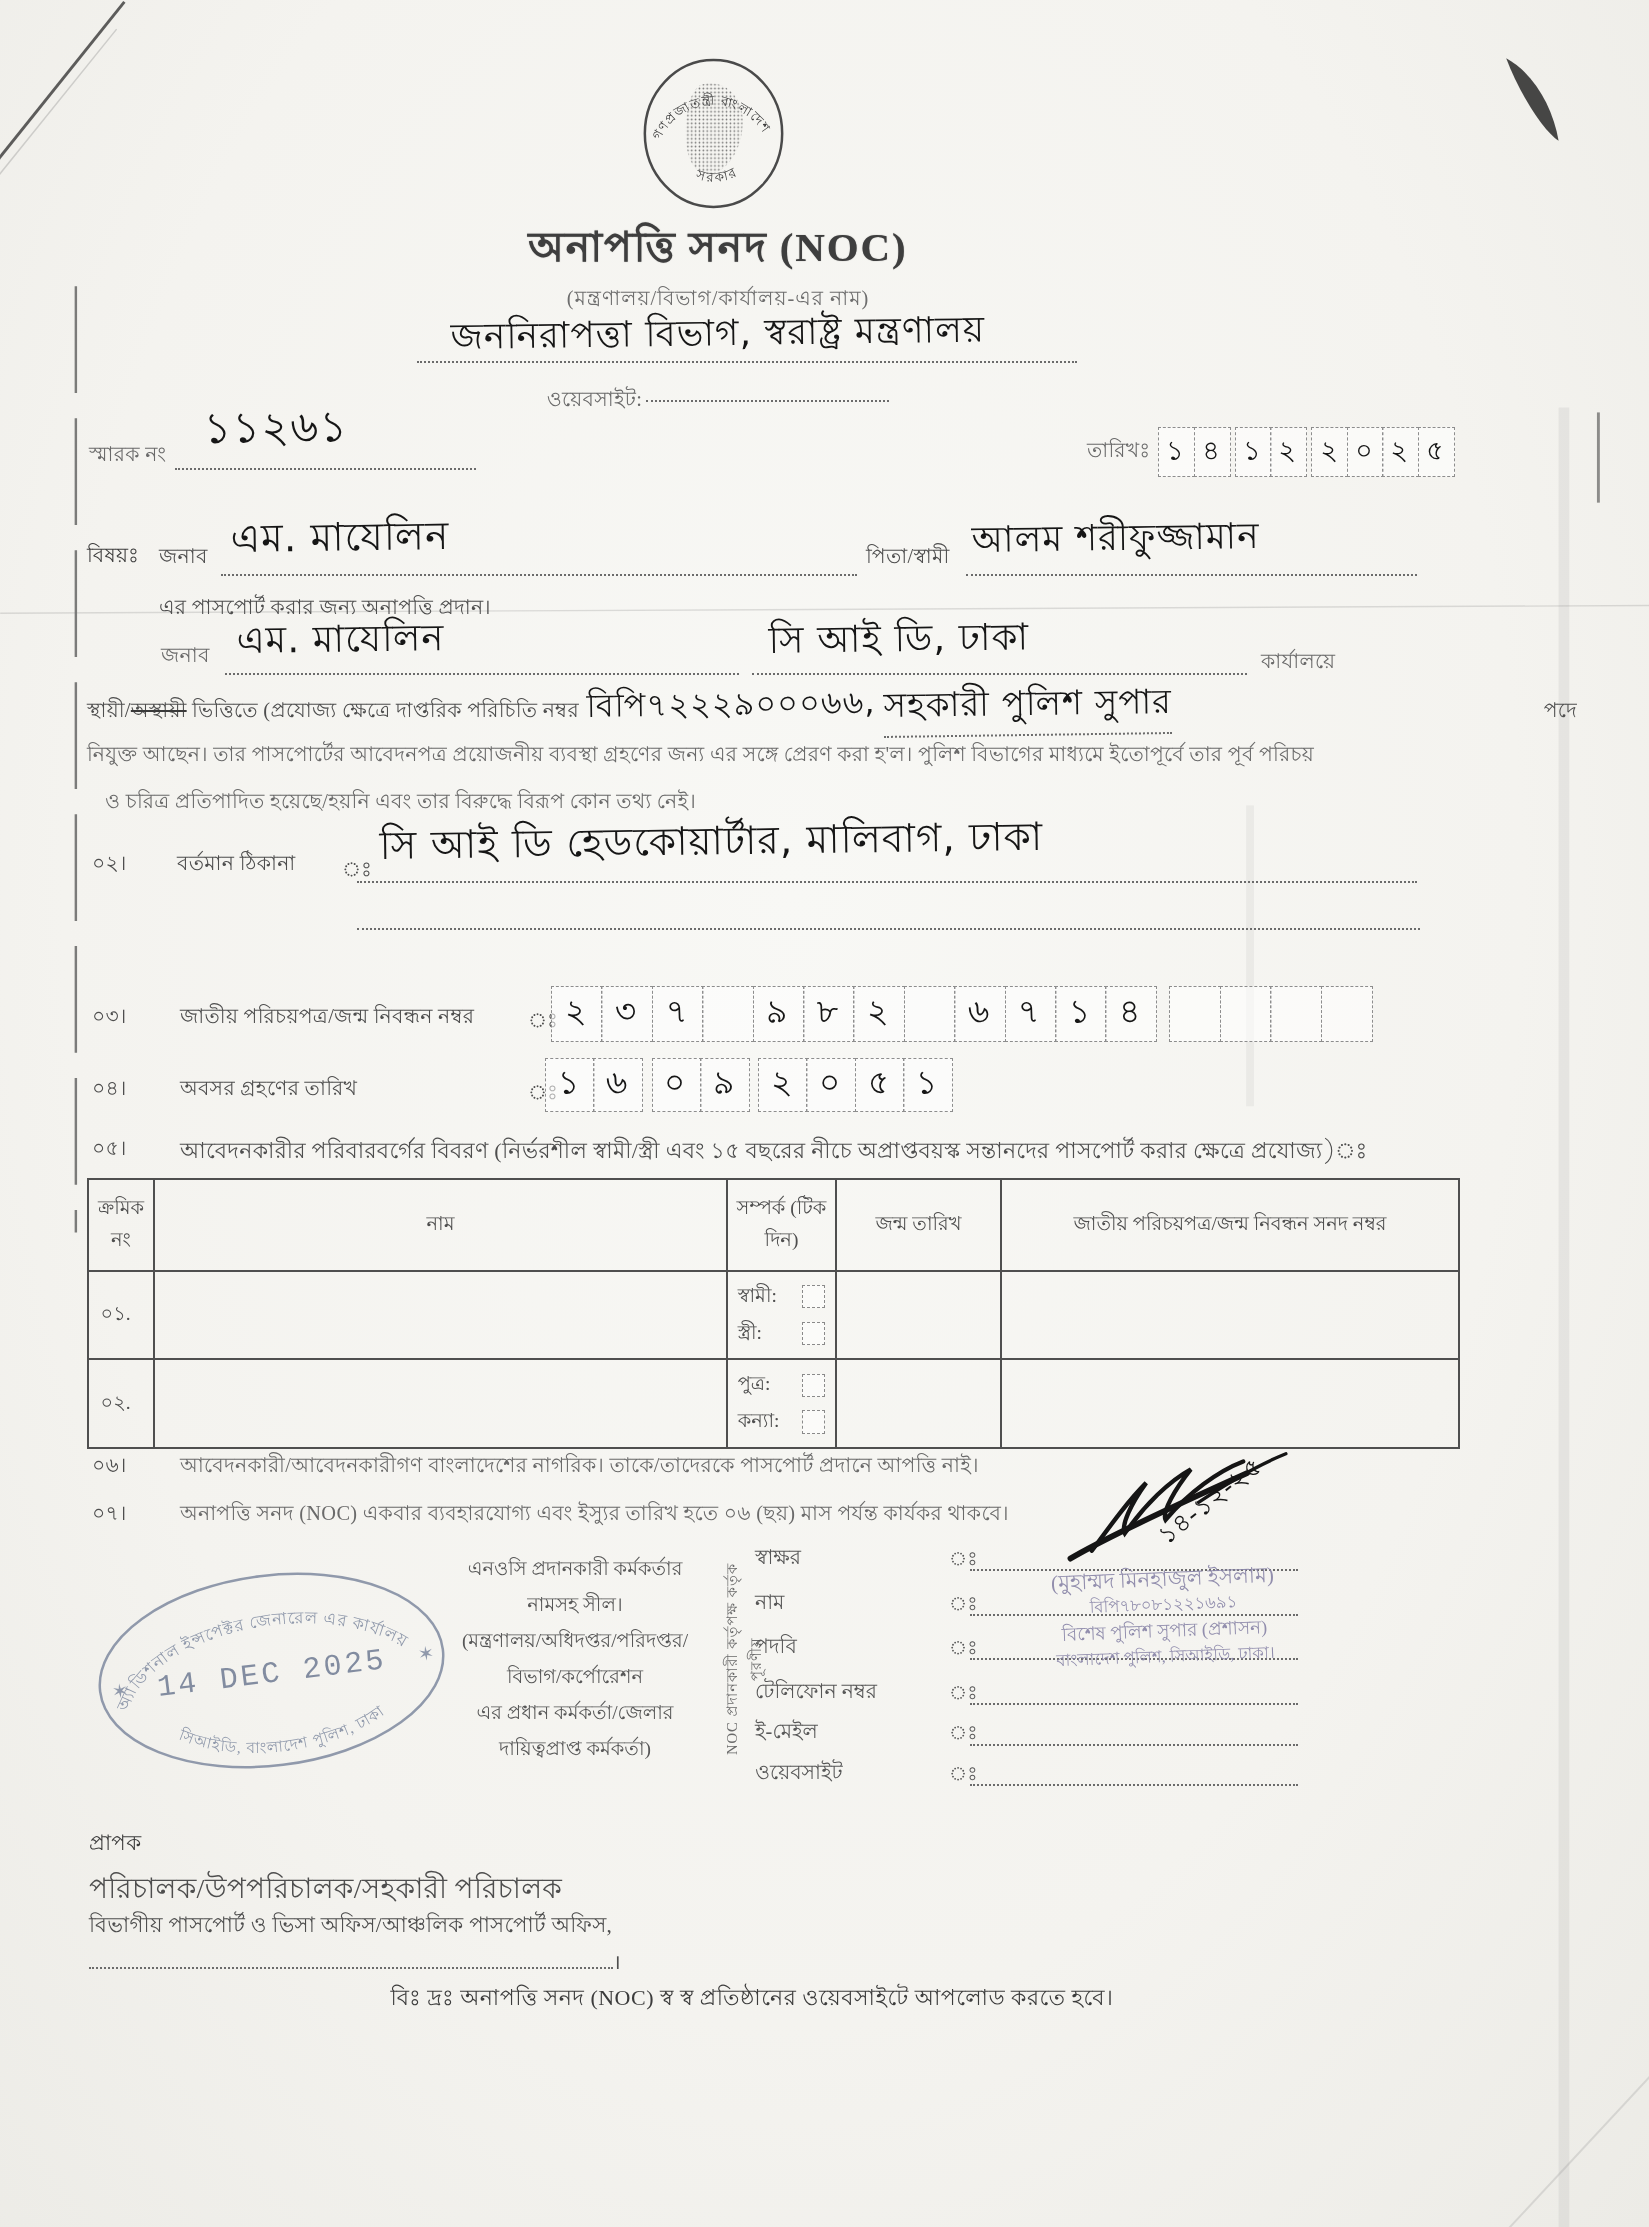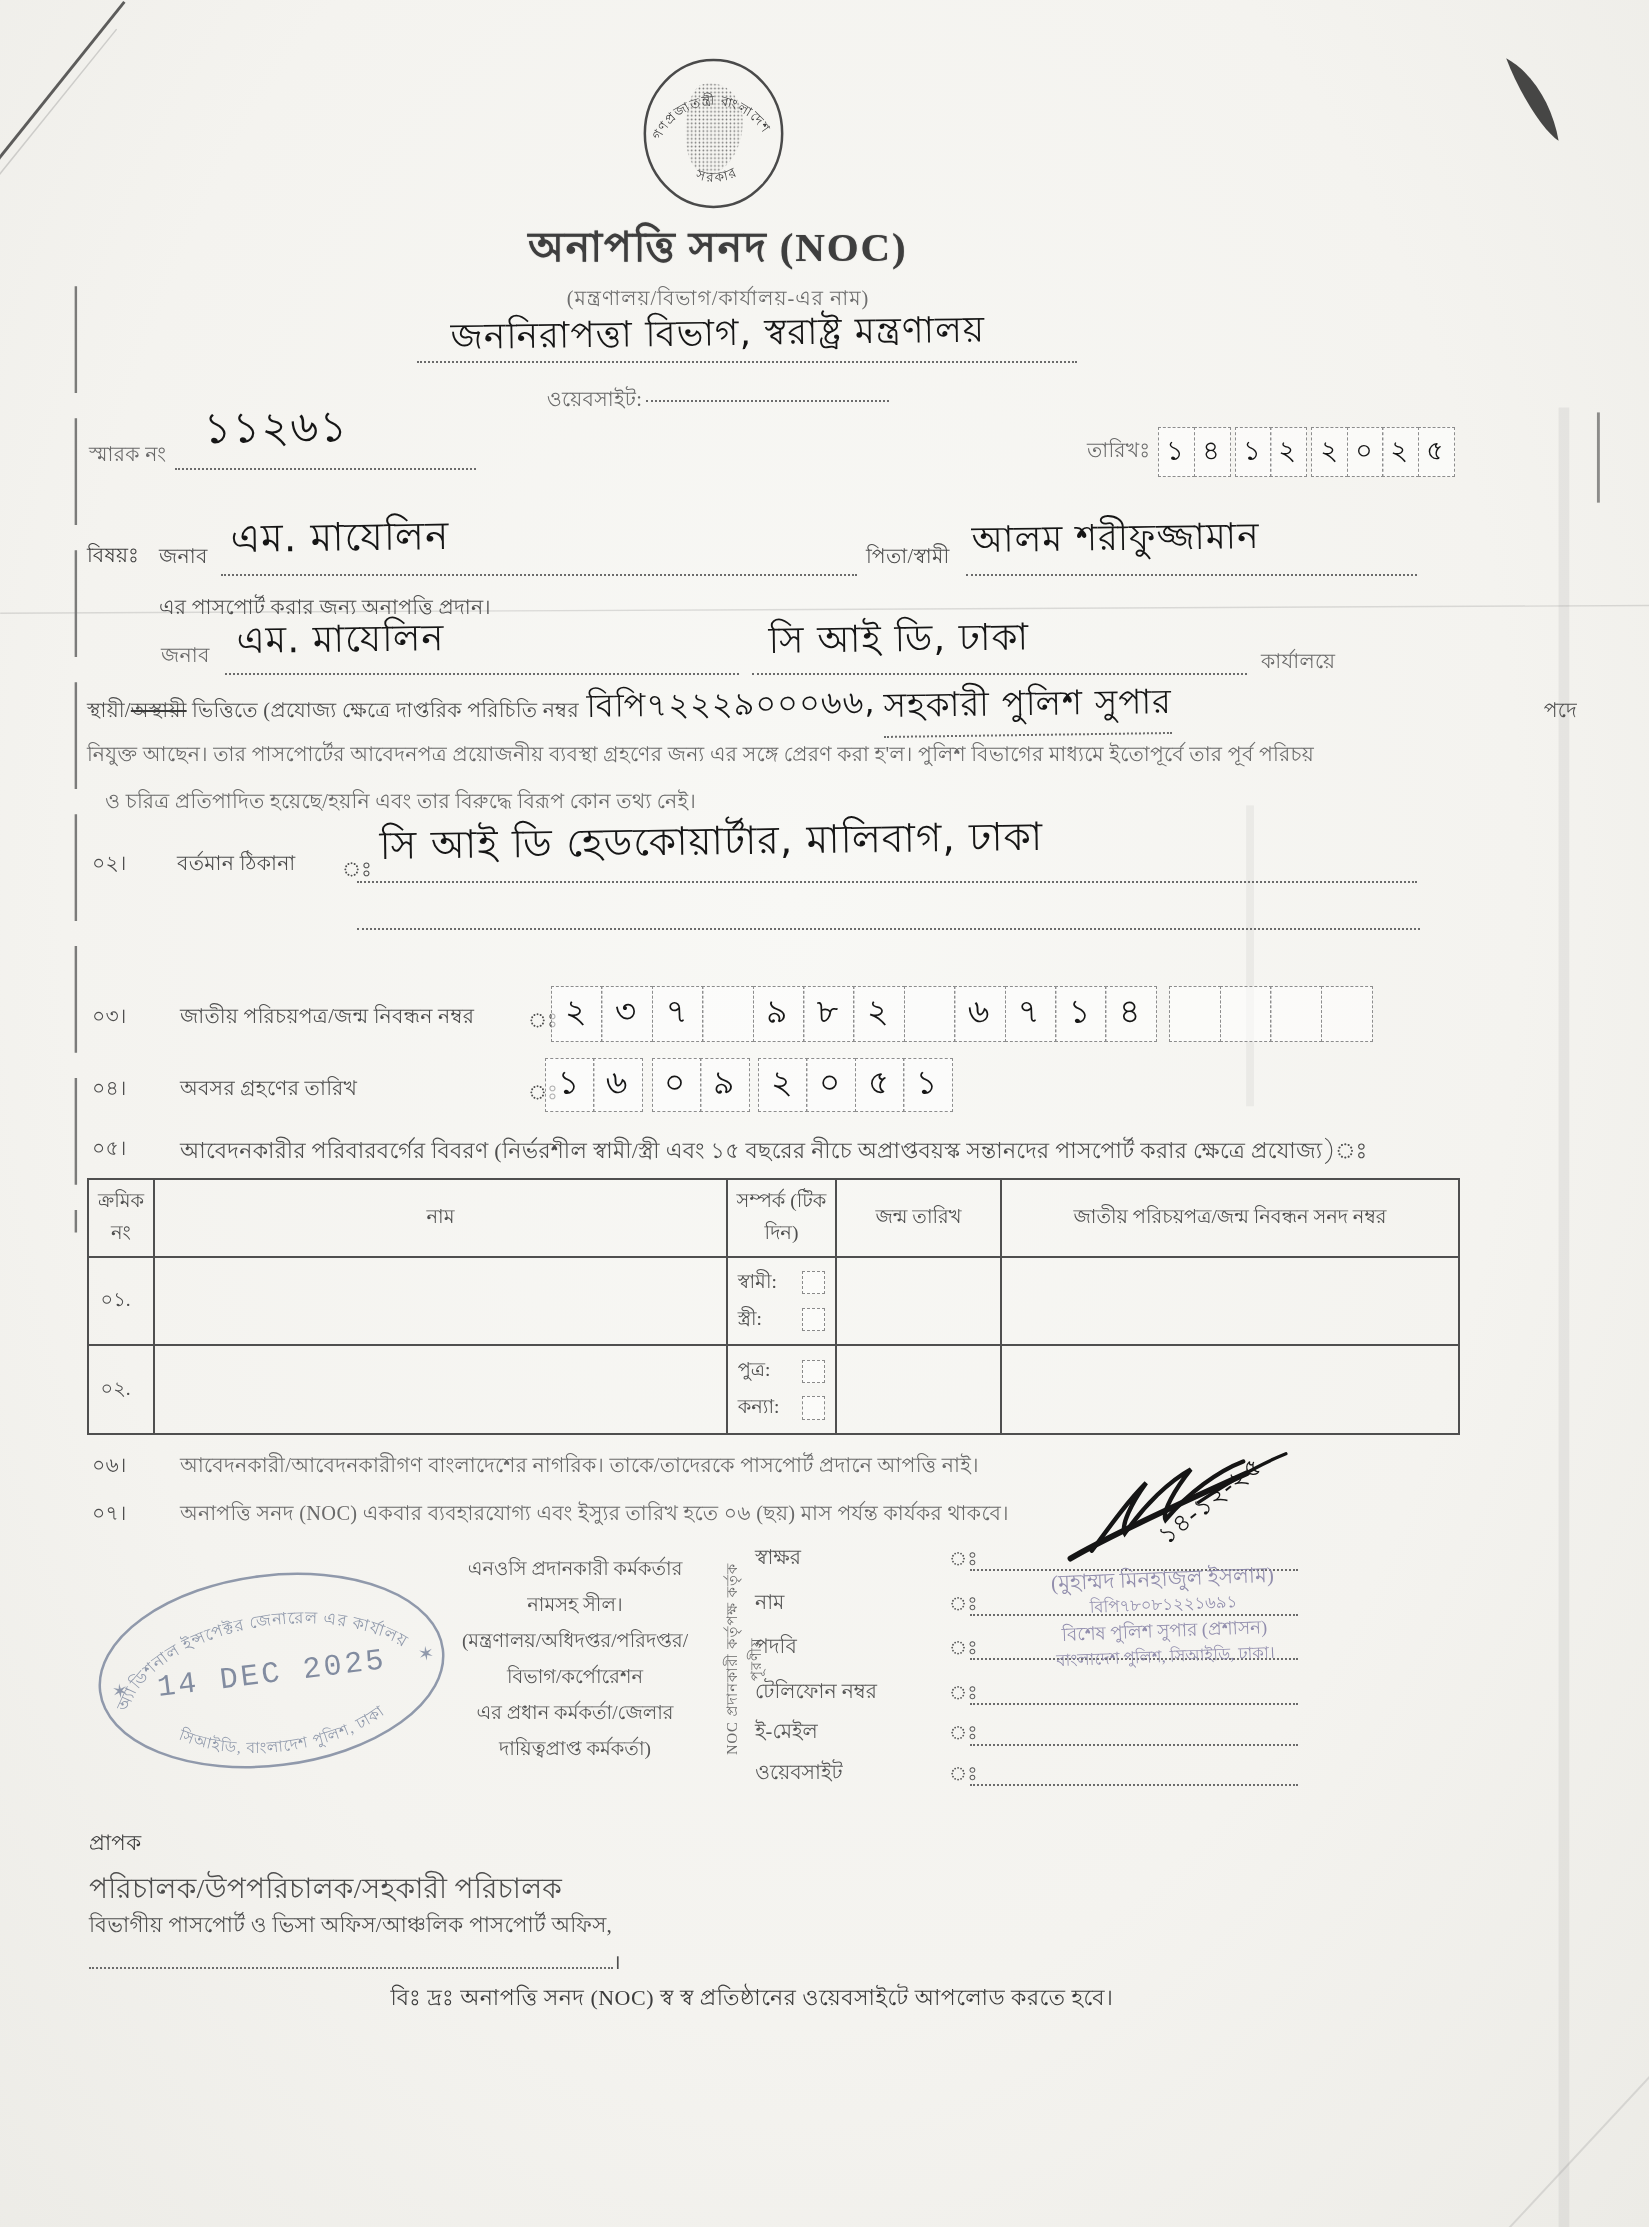--- a/index.html
+++ b/index.html
@@ -250,21 +250,21 @@
 
   <table class="famtable abs" style="left:87px;top:1178px;">
     <colgroup>
         <col style="width:66px;">
         <col style="width:573px;">
         <col style="width:109px;">
         <col style="width:165px;">
         <col style="width:458px;">
       </colgroup>
     <tbody>
-        <tr style="height:78px;padding-left:13px;">
+        <tr style="height:92px;padding-left:13px;">
       <th>ক্রমিক নং</th>
       <th>নাম</th>
       <th>সম্পর্ক (টিক দিন)</th>
       <th>জন্ম তারিখ</th>
       <th>জাতীয় পরিচয়পত্র/জন্ম নিবন্ধন সনদ নম্বর</th>
     </tr>
     <tr style="height:83px;">
       <td style="text-align:left;padding-left:11.6px;">০১.</td>
       <td></td>
       <td>

